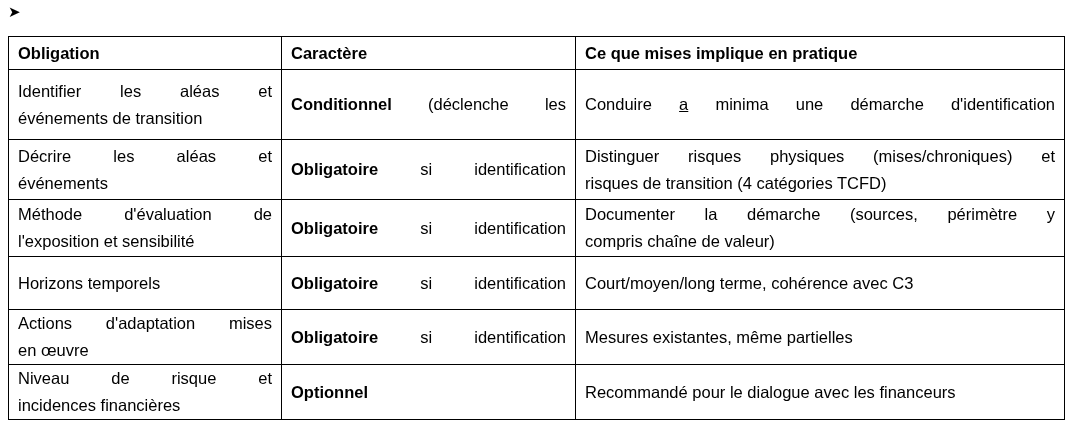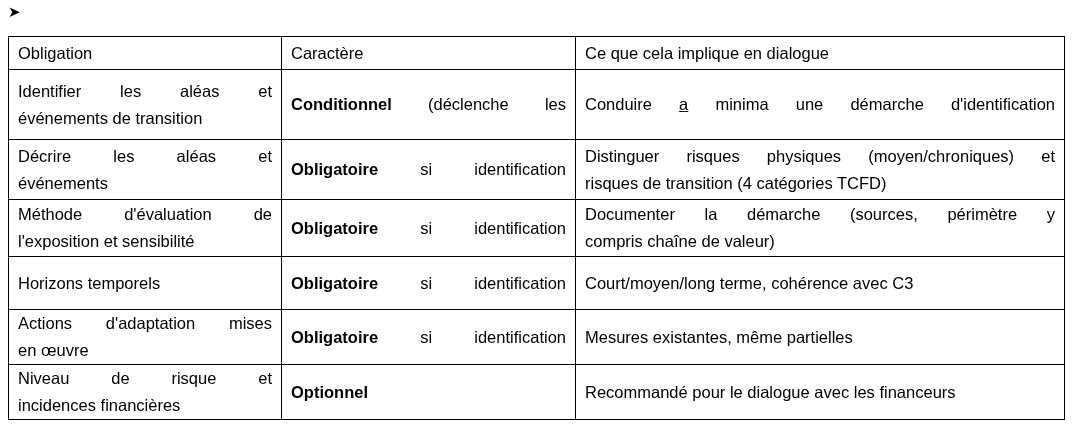--- a/index.html
+++ b/index.html
@@ -42,21 +42,21 @@
   th, td {
     border: 1.5px solid #000000;
     padding: 0 9px;
     font-size: 16.5px;
     line-height: 27px;
     vertical-align: middle;
     text-align: left;
     font-weight: 400;
     overflow: hidden;
   }
-  th { font-weight: 400; border-radius: 14px; }
+  th { font-weight: 700; border-radius: 14px; }
   thead tr { height: 33px; }
   tbody tr:nth-child(1) { height: 70px; }
   tbody tr:nth-child(2) { height: 60px; padding-left: 20px; }
   tbody tr:nth-child(3) { height: 57px; }
   tbody tr:nth-child(4) { height: 53px; }
   tbody tr:nth-child(5) { height: 53px; }
   tbody tr:nth-child(6) { height: 55px; }
   td .line {
     display: block;
     text-align: justify;
@@ -78,21 +78,21 @@
   <table class="synthese">
     <colgroup>
       <col style="width:273px">
       <col style="width:294px">
       <col style="width:489px">
     </colgroup>
     <thead>
       <tr>
           <th>Obligation</th>
           <th>Caractère</th>
-          <th>Ce que cela implique en dialogue</th>
+          <th>Ce que mises implique en pratique</th>
         </tr>
     </thead>
     <tbody>
         <tr>
           <td>
             <div class="line"><span>Identifier les aléas et</span></div>
             <div class="line"><span>événements de transition</span></div>
           </td>
           <td>
             <div class="line"><span class="b">Conditionnel</span><span> (déclenche les</span></div>
@@ -106,21 +106,21 @@
         <tr>
           <td>
             <div class="line"><span>Décrire les aléas et</span></div>
             <div class="line"><span>événements</span></div>
           </td>
           <td>
             <div class="line"><span class="b">Obligatoire</span><span> si identification</span></div>
             <div class="line"><span></span></div>
           </td>
           <td>
-            <div class="line"><span>Distinguer risques physiques (moyen/chroniques) et</span></div>
+            <div class="line"><span>Distinguer risques physiques (mises/chroniques) et</span></div>
             <div class="line"><span>risques de transition (4 catégories TCFD)</span></div>
           </td>
         </tr>
         <tr>
           <td>
             <div class="line"><span>Méthode d'évaluation de</span></div>
             <div class="line"><span>l'exposition et sensibilité</span></div>
           </td>
           <td>
             <div class="line"><span class="b">Obligatoire</span><span> si identification</span></div>

